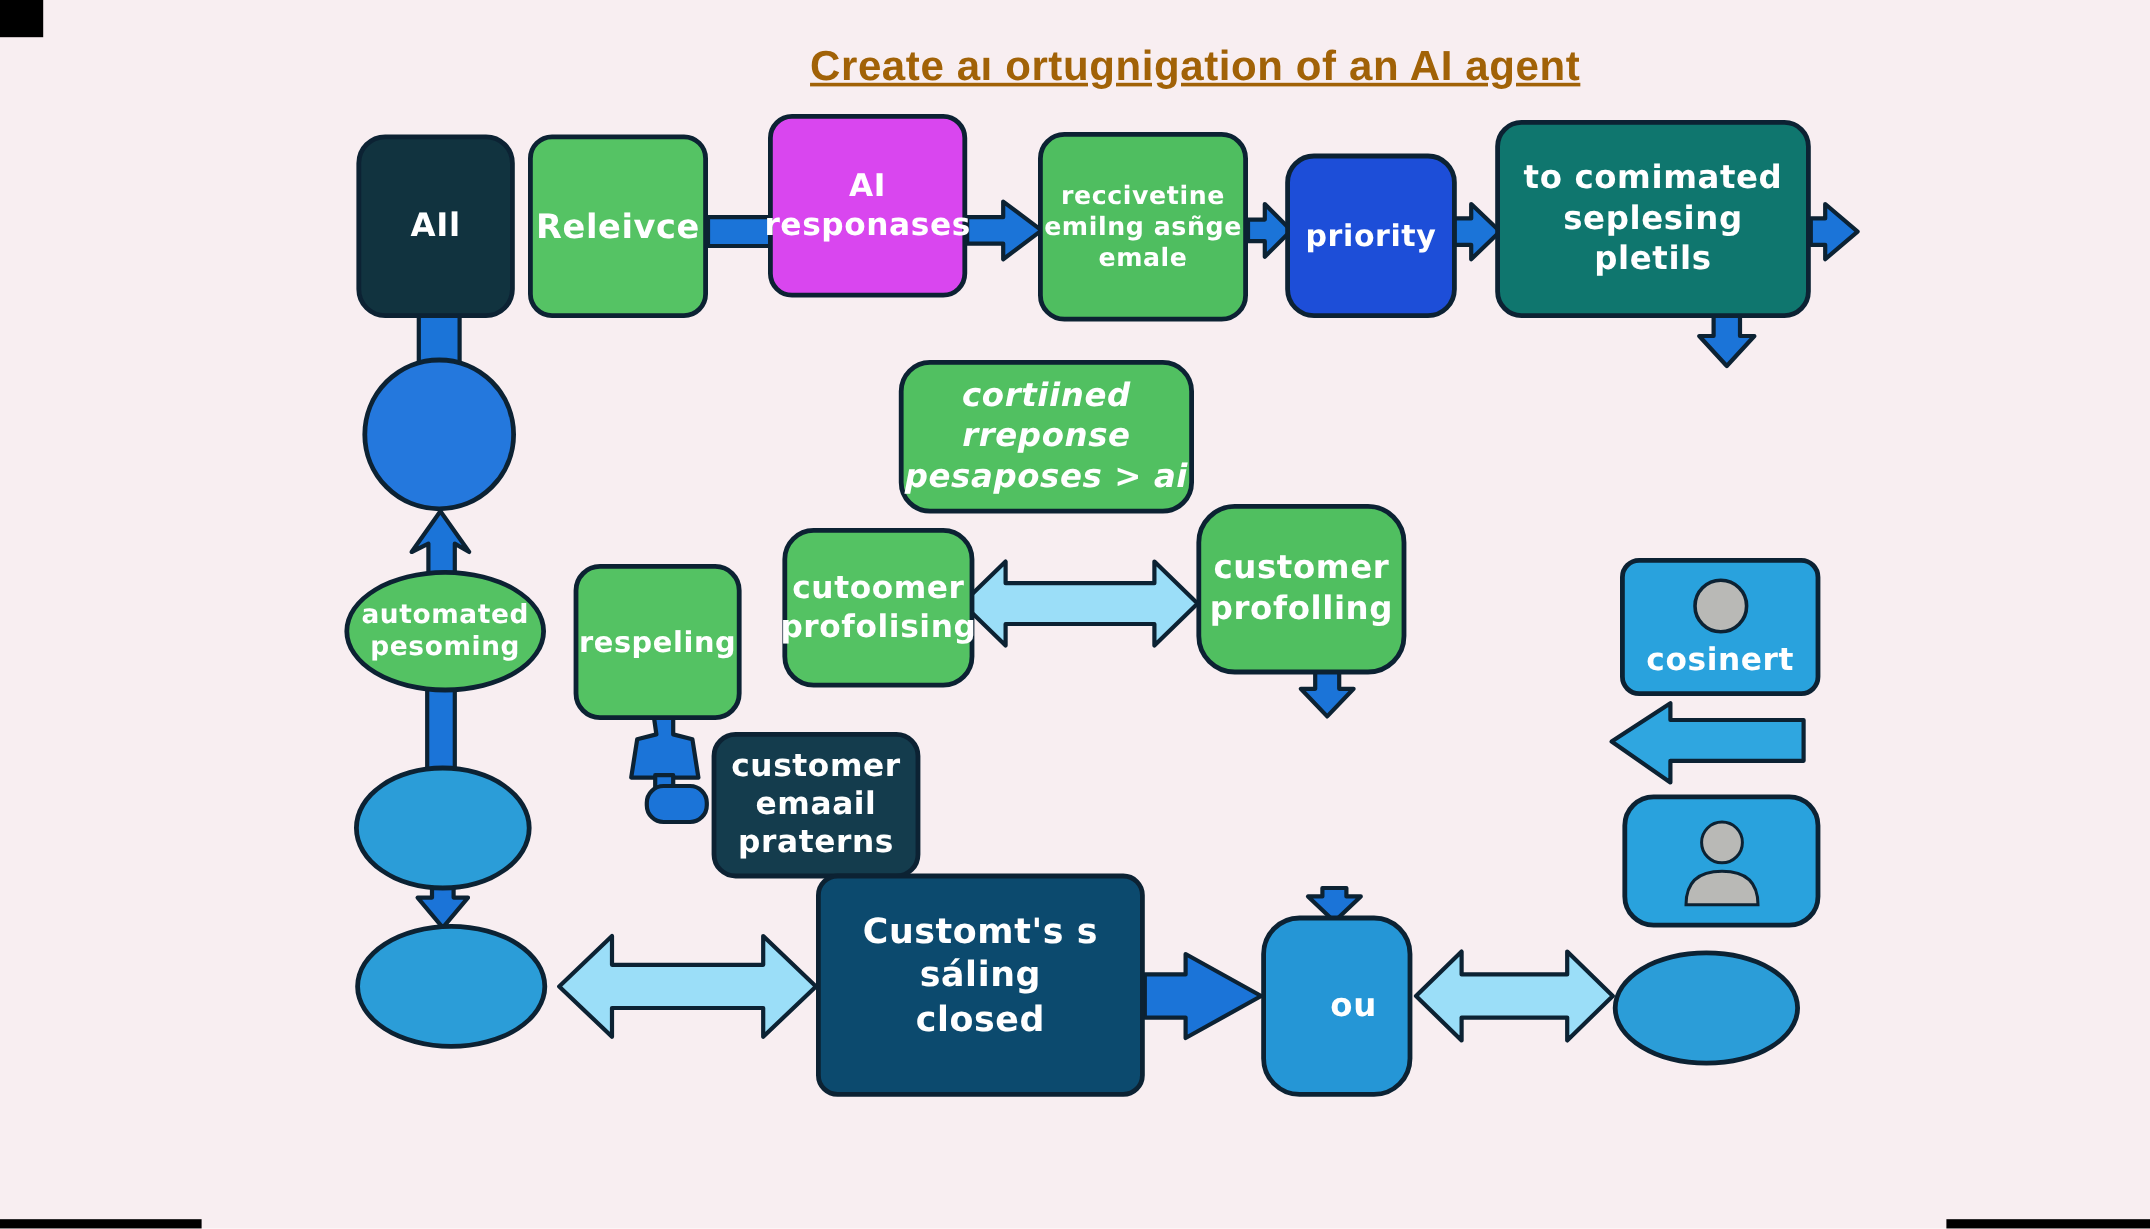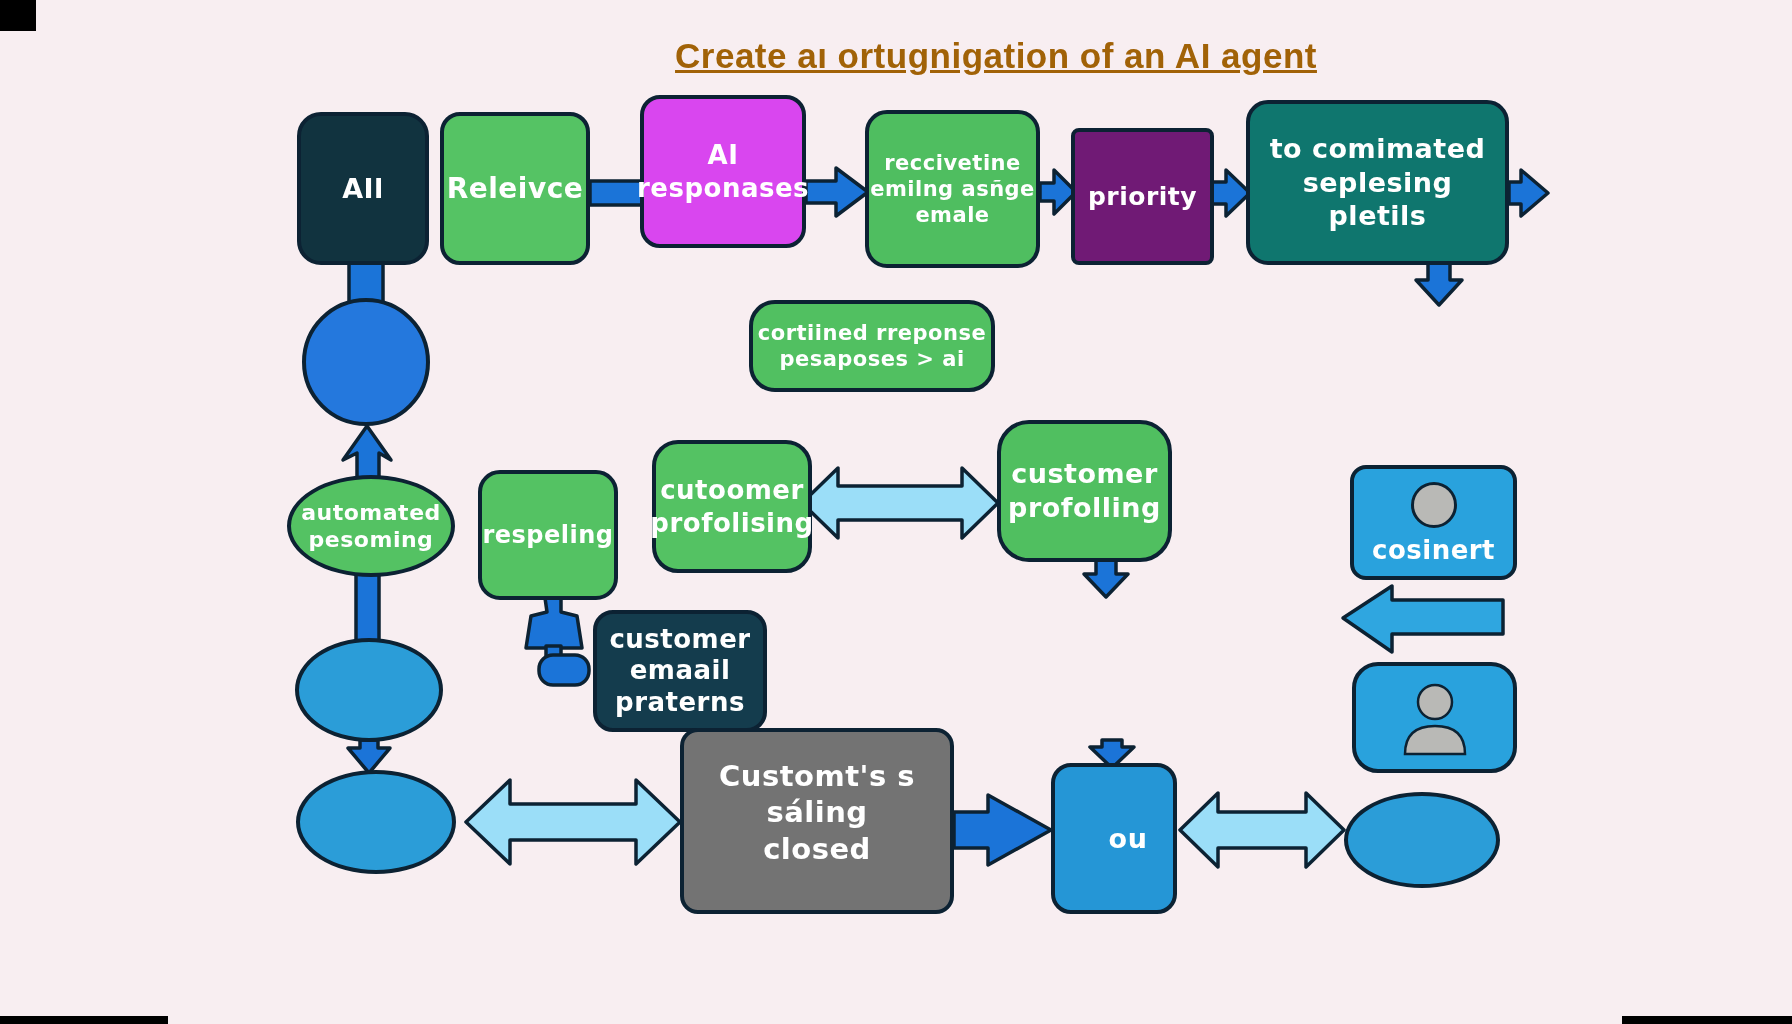--- a/index.html
+++ b/index.html
@@ -64,29 +64,29 @@
   </div>
   <div class="node" style="left:640px;top:95px;width:166px;height:153px;background:#d946ef;border-radius:20px;font-size:26px;">
     <span>AI</span>
     <span>responases</span>
   </div>
   <div class="node" style="left:865px;top:110px;width:175px;height:158px;background:#4fbe60;border-radius:22px;font-size:21px;">
     <span>reccivetine</span>
     <span>emilng asñge</span>
     <span>emale</span>
   </div>
-  <div class="node" style="left:1071px;top:128px;width:143px;height:137px;background:#701a75;border-radius:8px;font-size:25px;">
+  <div class="node" style="left:1071px;top:128px;width:143px;height:137px;background:#1d4ed8;border-radius:24px;font-size:25px;">
     <span>priority</span>
   </div>
   <div class="node" style="left:1246px;top:100px;width:263px;height:165px;background:#0f766e;border-radius:22px;font-size:27px;">
     <span>to comimated</span>
     <span>seplesing pletils</span>
   </div>
 
-  <div class="node" style="left:749px;top:300px;width:246px;height:92px;background:#51c061;border-radius:26px;font-size:21px;">
+  <div class="node" style="left:749px;top:300px;width:246px;height:128px;background:#51c061;border-radius:26px;font-size:27px;font-style:italic;">
     <span>cortiined rreponse</span>
     <span>pesaposes &gt; ai</span>
   </div>
 
   <div class="node ellipse" style="left:302px;top:298px;width:128px;height:128px;background:#2478dd;"></div>
   <div class="node ellipse" style="left:287px;top:475px;width:168px;height:102px;background:#54c263;font-size:22px;">
     <span>automated</span>
     <span>pesoming</span>
   </div>
   <div class="node ellipse" style="left:295px;top:638px;width:148px;height:104px;background:#2b9dd8;"></div>
@@ -101,25 +101,25 @@
   </div>
   <div class="node" style="left:997px;top:420px;width:175px;height:142px;background:#50bf60;border-radius:32px;font-size:27px;">
     <span>customer</span>
     <span>profolling</span>
   </div>
   <div class="node" style="left:593px;top:610px;width:174px;height:122px;background:#143c4d;border-radius:20px;font-size:26px;line-height:1.2;">
     <span>customer</span>
     <span>emaail</span>
     <span>praterns</span>
   </div>
-  <div class="node" style="left:680px;top:728px;width:274px;height:186px;background:#737373;border-radius:18px;font-size:29px;justify-content:flex-start;padding-top:26px;">
+  <div class="node" style="left:680px;top:728px;width:274px;height:186px;background:#0c4a6e;border-radius:18px;font-size:29px;justify-content:flex-start;padding-top:26px;">
     <span>Customt's s sáling</span>
     <span>closed</span>
   </div>
-  <div class="node" style="left:1051px;top:763px;width:126px;height:151px;background:#2596d6;border-radius:20px;font-size:27px;padding-left:28px;">
+  <div class="node" style="left:1051px;top:763px;width:126px;height:151px;background:#2596d6;border-radius:32px;font-size:27px;padding-left:28px;">
     <span>ou</span>
   </div>
 
   <div class="node" style="left:1350px;top:465px;width:167px;height:115px;background:#29a2dd;border-radius:16px;font-size:26px;padding-top:4px;">
     <span class="avatar-dot"></span>
     <span>cosinert</span>
   </div>
   <div class="node" style="left:1352px;top:662px;width:165px;height:111px;background:#29a2dd;border-radius:26px;">
     <svg width="100" height="76" viewBox="0 0 100 76">
       <circle cx="50" cy="22" r="17" fill="#b9b9b6" stroke="#0c2233" stroke-width="2.5"></circle>

